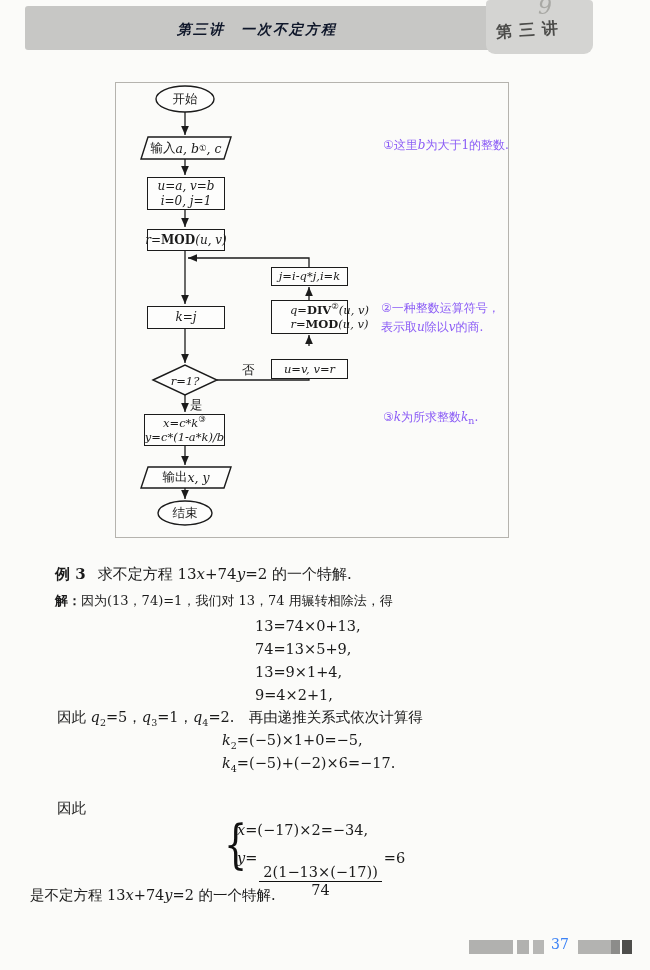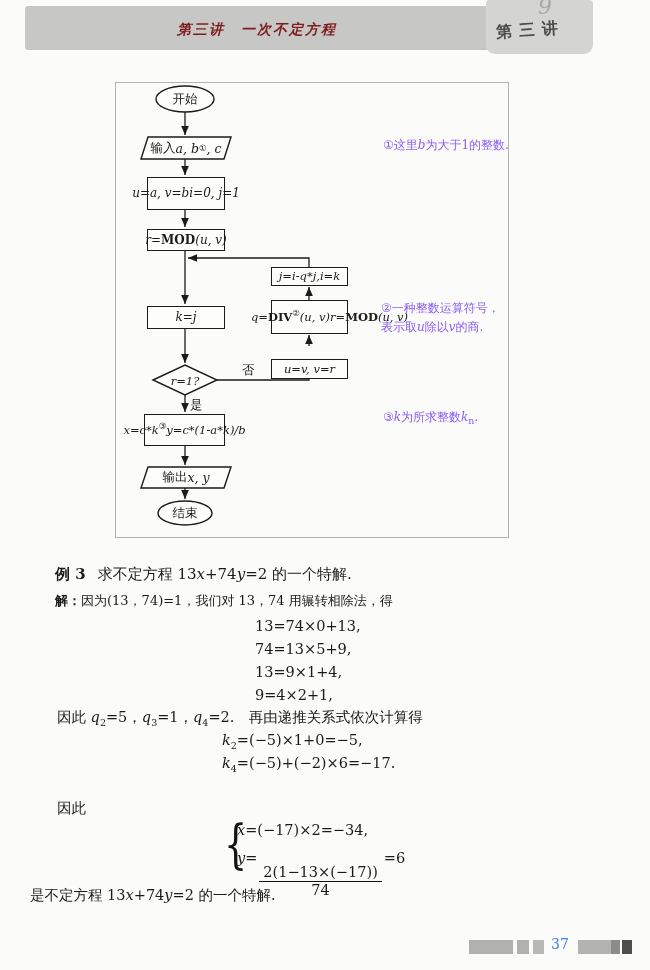--- a/index.html
+++ b/index.html
@@ -2,30 +2,30 @@
 <html><head>
 <meta charset="utf-8">
 <title>第三讲 一次不定方程</title>
 <style>
   html,body{margin:0;padding:0;background:#e9e9e7;}
   #page{position:relative;width:650px;height:970px;background:#fbfbf9;overflow:hidden;
         font-family:"DejaVu Serif",serif;color:#1a1a1a;}
   
   .hdr{position:absolute;left:25px;top:6px;width:537px;height:44px;background:#c7c7c5;border-radius:3px;}
   .hdr-title{position:absolute;left:152px;top:15px;font-size:14px;font-weight:bold;font-style:italic;
-             color:#7f1d1d;letter-spacing:2px;font-family:"DejaVu Serif",serif;}
+             color:#0f172a;letter-spacing:2px;font-family:"DejaVu Serif",serif;}
   .tab{position:absolute;left:486px;top:0;width:107px;height:54px;background:#d4d4d2;border-radius:4px 4px 9px 9px;}
   .tab-mark{position:absolute;left:52px;top:-6px;font-size:22px;font-style:italic;color:#a8a8a4;}
   .tab-label{position:absolute;left:10px;top:20px;font-size:16px;font-weight:bold;color:#4c4c4a;
              letter-spacing:7px;transform:rotate(-4deg);white-space:nowrap;}
   
   .frame{position:absolute;left:115px;top:82px;width:392px;height:454px;border:1px solid #b5b3ae;}
   svg.conn{position:absolute;left:115px;top:82px;}
   .fbox{position:absolute;box-sizing:border-box;border:1.4px solid #1b1b1b;background:#fdfdfc;
-        display:flex;align-items:center;justify-content:center;
+        display:flex;flex-direction:column;align-items:center;justify-content:center;
         font-size:12px;line-height:1.25;text-align:center;white-space:nowrap;}
   .fbox.sm{font-size:11.5px;}
   .flabel{position:absolute;display:flex;align-items:center;justify-content:center;
           font-size:12.5px;white-space:nowrap;}
   .mi{font-style:italic;}
   .cjk{font-style:normal;}
   .fn{font-style:normal;font-weight:bold;}
   sup.circ{font-family:"DejaVu Sans",sans-serif;font-style:normal;font-size:8.5px;
            vertical-align:5px;line-height:0;}
   .circ{font-family:"DejaVu Sans",sans-serif;font-style:normal;}

